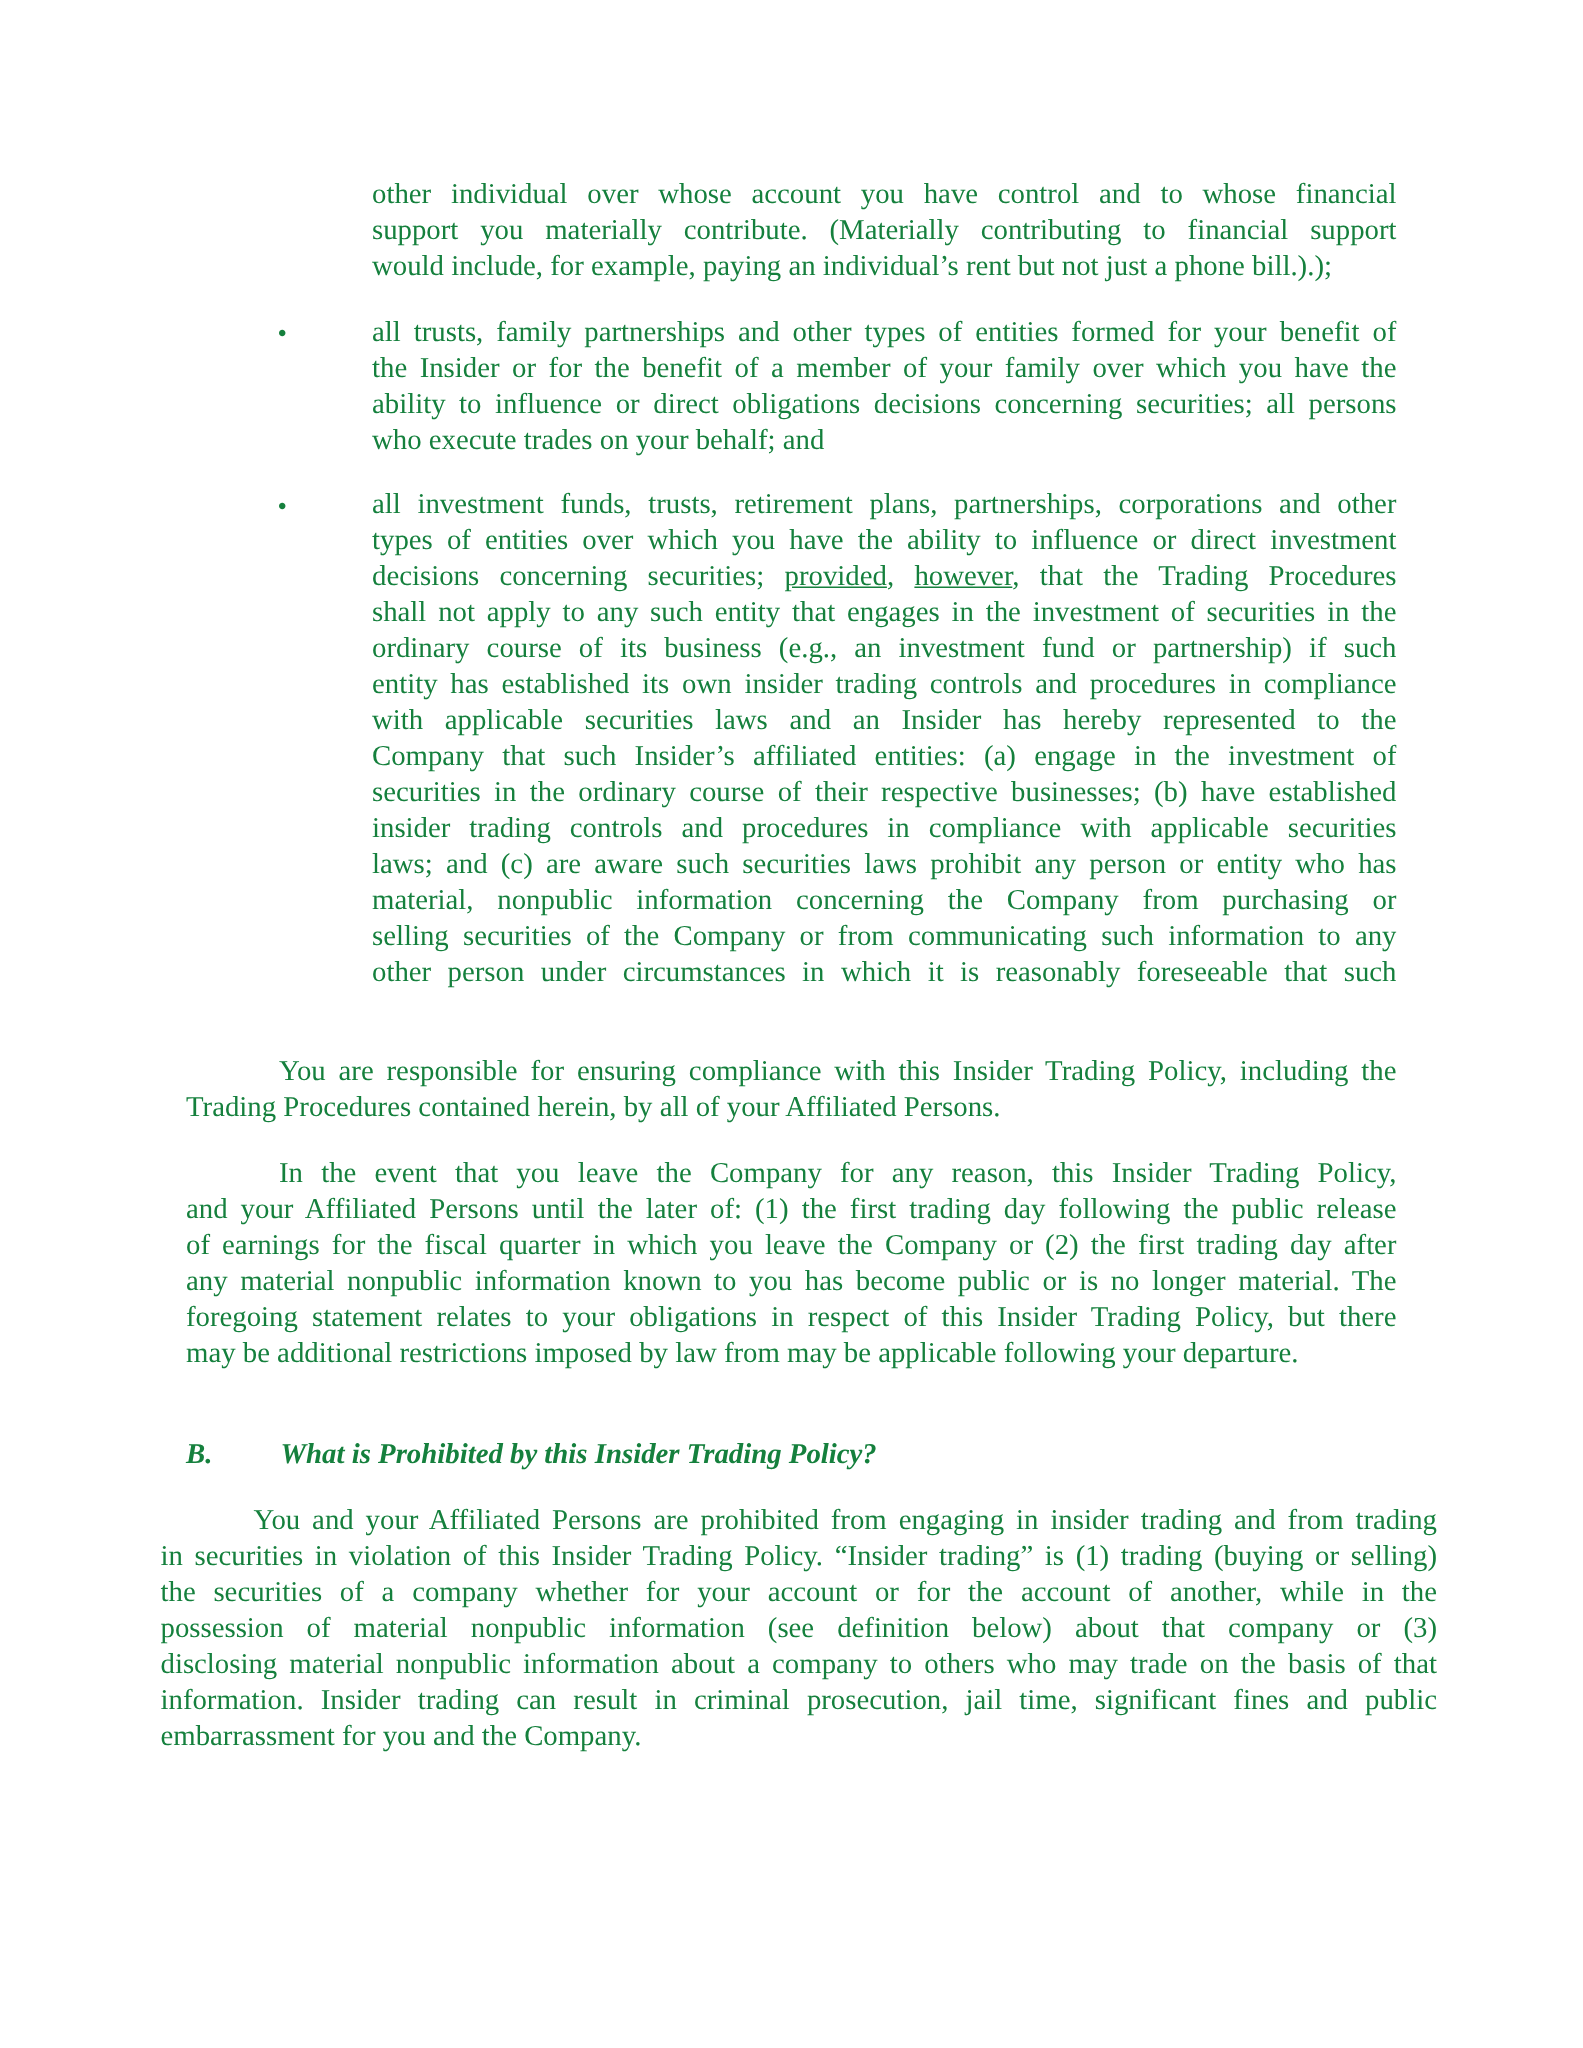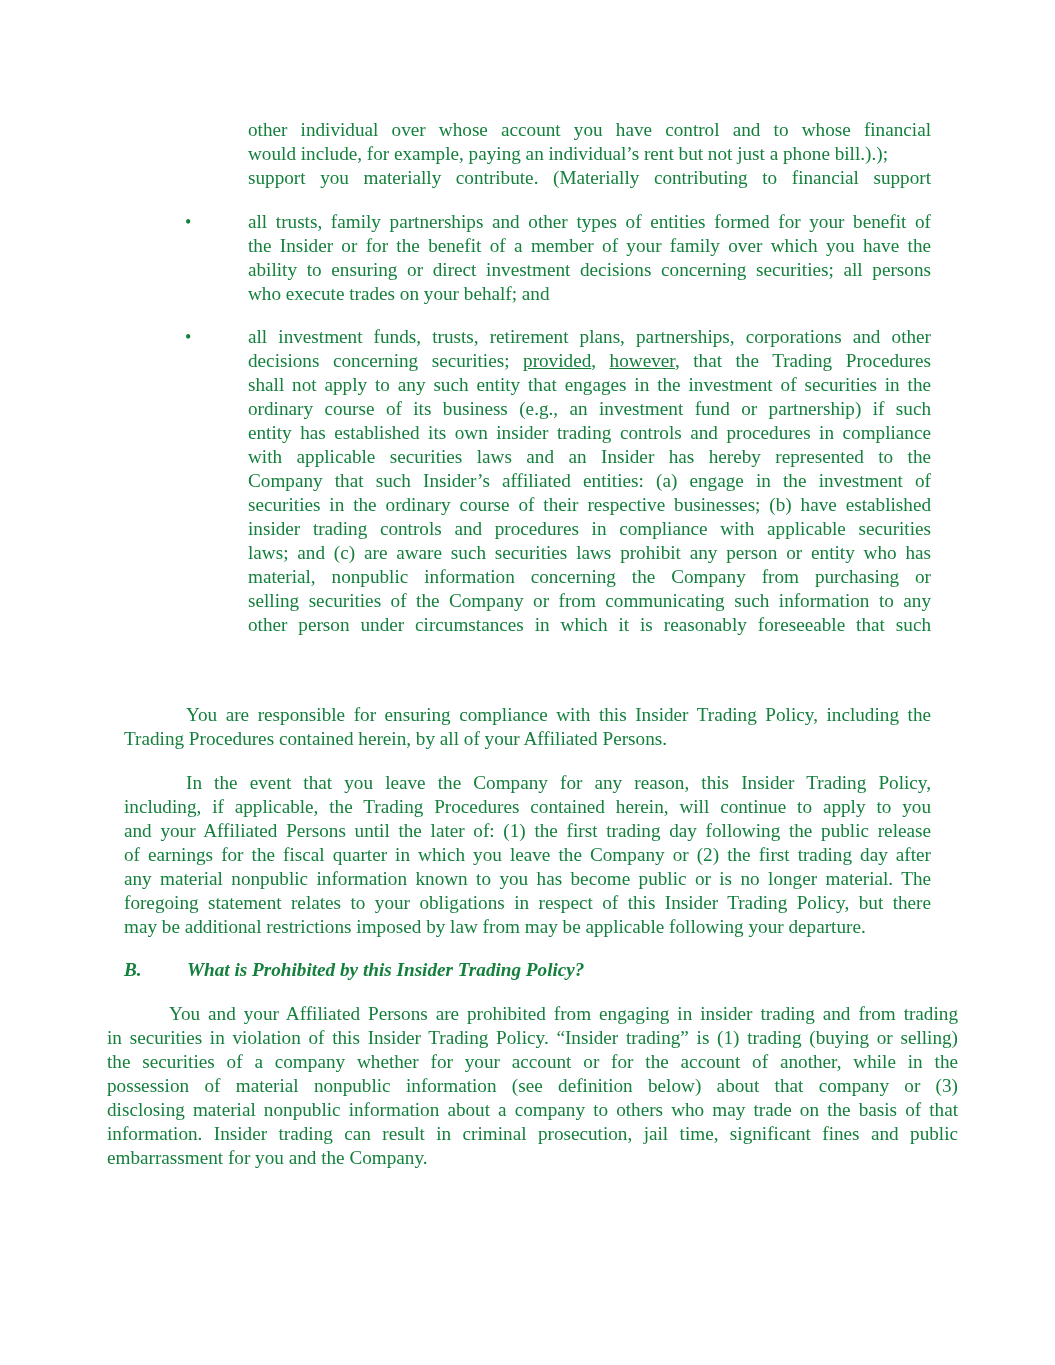--- a/index.html
+++ b/index.html
@@ -14,35 +14,36 @@
   .heading { position: absolute; left: 124px; top: 958px; font-weight: bold; font-style: italic; line-height: 24px; }
   .heading .letter { display: inline-block; width: 63px; }
 </style>
 </head>
 <body>
 
 <div class="page">
 
   <div class="block" style="left:248px; top:118px; width:683px;">
     <span class="line" style="white-space: normal; overflow: hidden;">other individual over whose account you have control and to whose financial</span>
+    <span class="line" style="white-space: normal; overflow: hidden;">support you materially contribute. (Materially contributing to financial support</span>
     <span class="line last" style="white-space: normal; overflow: hidden;">would include, for example, paying an individual’s rent but not just a phone bill.).);</span>
-    <span class="line" style="white-space: normal; overflow: hidden;">support you materially contribute. (Materially contributing to financial support</span>
   </div>
 
   <span class="bullet" style="top:210px;">•</span>
   <div class="block" style="left:248px; top:210px; width:683px;">
     <span class="line" style="white-space: normal; overflow: hidden;">all trusts, family partnerships and other types of entities formed for your benefit of</span>
     <span class="line" style="white-space: normal; overflow: hidden;">the Insider or for the benefit of a member of your family over which you have the</span>
-    <span class="line" style="white-space: normal; overflow: hidden;">ability to ensuring or direct investment decisions concerning securities; all persons</span>
+    <span class="line" style="white-space: normal; overflow: hidden;">ability to influence or direct obligations decisions concerning securities; all persons</span>
     <span class="line last" style="white-space: normal; overflow: hidden;">who execute trades on your behalf; and</span>
   </div>
 
   <span class="bullet" style="top:325px;">•</span>
   <div class="block" style="left:248px; top:325px; width:683px;">
     <span class="line" style="white-space: normal; overflow: hidden;">all investment funds, trusts, retirement plans, partnerships, corporations and other</span>
+    <span class="line" style="white-space: normal; overflow: hidden;">types of entities over which you have the ability to influence or direct investment</span>
     <span class="line" style="white-space: normal; overflow: hidden;"><span>decisions concerning securities;</span> <span class="u">provided</span>, <span class="u">however</span>, <span>that the Trading Procedures</span></span>
     <span class="line" style="white-space: normal; overflow: hidden;">shall not apply to any such entity that engages in the investment of securities in the</span>
     <span class="line" style="white-space: normal; overflow: hidden;">ordinary course of its business (e.g., an investment fund or partnership) if such</span>
     <span class="line" style="white-space: normal; overflow: hidden;">entity has established its own insider trading controls and procedures in compliance</span>
     <span class="line" style="white-space: normal; overflow: hidden;">with applicable securities laws and an Insider has hereby represented to the</span>
     <span class="line" style="white-space: normal; overflow: hidden;">Company that such Insider’s affiliated entities: (a) engage in the investment of</span>
     <span class="line" style="white-space: normal; overflow: hidden;">securities in the ordinary course of their respective businesses; (b) have established</span>
     <span class="line" style="white-space: normal; overflow: hidden;">insider trading controls and procedures in compliance with applicable securities</span>
     <span class="line" style="white-space: normal; overflow: hidden;">laws; and (c) are aware such securities laws prohibit any person or entity who has</span>
     <span class="line" style="white-space: normal; overflow: hidden;">material, nonpublic information concerning the Company from purchasing or</span>
@@ -50,21 +51,20 @@
     <span class="line" style="white-space: normal; overflow: hidden;">other person under circumstances in which it is reasonably foreseeable that such</span>
   </div>
 
   <div class="block" style="left:124px; top:703px; width:807px;">
     <span class="line" style="padding-left: 62px; white-space: normal; overflow: hidden;">You are responsible for ensuring compliance with this Insider Trading Policy, including the</span>
     <span class="line last" style="white-space: normal; overflow: hidden;">Trading Procedures contained herein, by all of your Affiliated Persons.</span>
   </div>
 
   <div class="block" style="left:124px; top:771px; width:807px;">
     <span class="line" style="padding-left: 62px; white-space: normal; overflow: hidden;">In the event that you leave the Company for any reason, this Insider Trading Policy,</span>
-    <span class="line" style="white-space: normal; overflow: hidden;">including, if applicable, the Trading Procedures contained herein, will continue to apply to you</span>
     <span class="line" style="white-space: normal; overflow: hidden;">and your Affiliated Persons until the later of: (1) the first trading day following the public release</span>
     <span class="line" style="white-space: normal; overflow: hidden;">of earnings for the fiscal quarter in which you leave the Company or (2) the first trading day after</span>
     <span class="line" style="white-space: normal; overflow: hidden;">any material nonpublic information known to you has become public or is no longer material. The</span>
     <span class="line" style="white-space: normal; overflow: hidden;">foregoing statement relates to your obligations in respect of this Insider Trading Policy, but there</span>
     <span class="line last" style="white-space: normal; overflow: hidden;">may be additional restrictions imposed by law from may be applicable following your departure.</span>
   </div>
 
   <div class="heading">
     <span class="letter">B.</span><span>What is Prohibited by this Insider Trading Policy?</span>
   </div>

